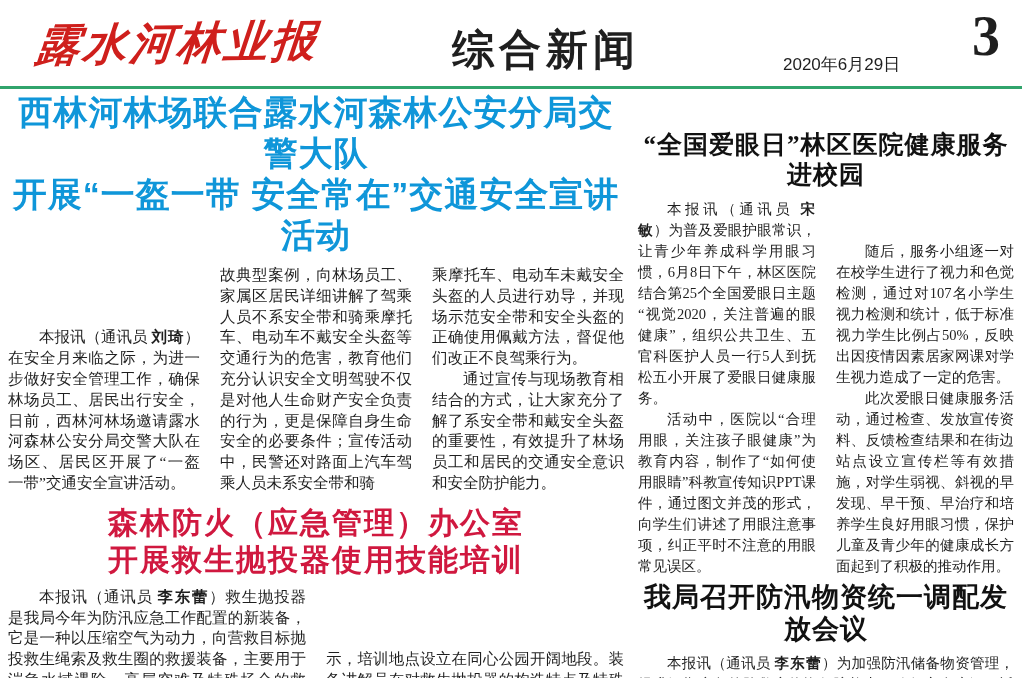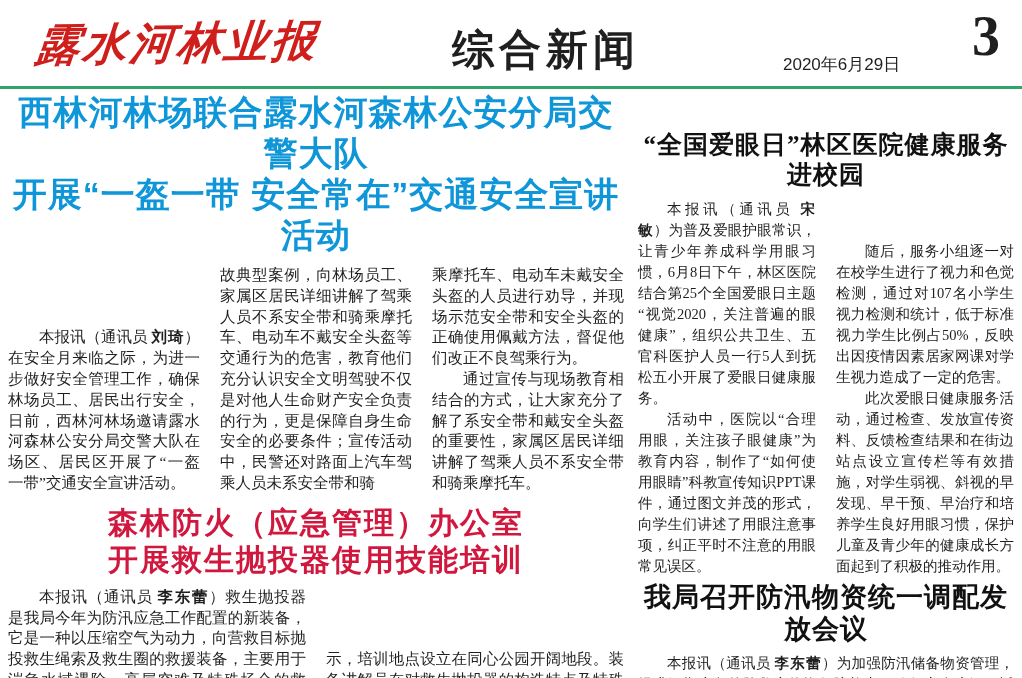--- a/index.html
+++ b/index.html
@@ -76,21 +76,21 @@
         </div>
         <div class="cols body-text">
             <div class="col">
               <p class="para indent"><span class="lead">本报讯（通讯员 </span><span class="lead lead-name">刘琦</span><span class="lead">）</span>在安全月来临之际，为进一步做好安全管理工作，确保林场员工、居民出行安全，日前，西林河林场邀请露水河森林公安分局交警大队在场区、居民区开展了“一盔一带”交通安全宣讲活动。</p>
             </div>
             <div class="col">
               <p class="para">故典型案例，向林场员工、家属区居民详细讲解了驾乘人员不系安全带和骑乘摩托车、电动车不戴安全头盔等交通行为的危害，教育他们充分认识安全文明驾驶不仅是对他人生命财产安全负责的行为，更是保障自身生命安全的必要条件；宣传活动中，民警还对路面上汽车驾乘人员未系安全带和骑</p>
             </div>
             <div class="col">
               <p class="para">乘摩托车、电动车未戴安全头盔的人员进行劝导，并现场示范安全带和安全头盔的正确使用佩戴方法，督促他们改正不良驾乘行为。</p>
-              <p class="para indent">通过宣传与现场教育相结合的方式，让大家充分了解了系安全带和戴安全头盔的重要性，家属区居民详细讲解了驾乘人员不系安全带和骑乘摩托车。</p>
+              <p class="para indent">通过宣传与现场教育相结合的方式，让大家充分了解了系安全带和戴安全头盔的重要性，有效提升了林场员工和居民的交通安全意识和安全防护能力。</p>
             </div>
           </div>
       </div>
 
       <div class="article">
         <div class="headline headline-red">
           <div>森林防火（应急管理）办公室</div>
           <div>开展救生抛投器使用技能培训</div>
         </div>
         <div class="cols body-text">

